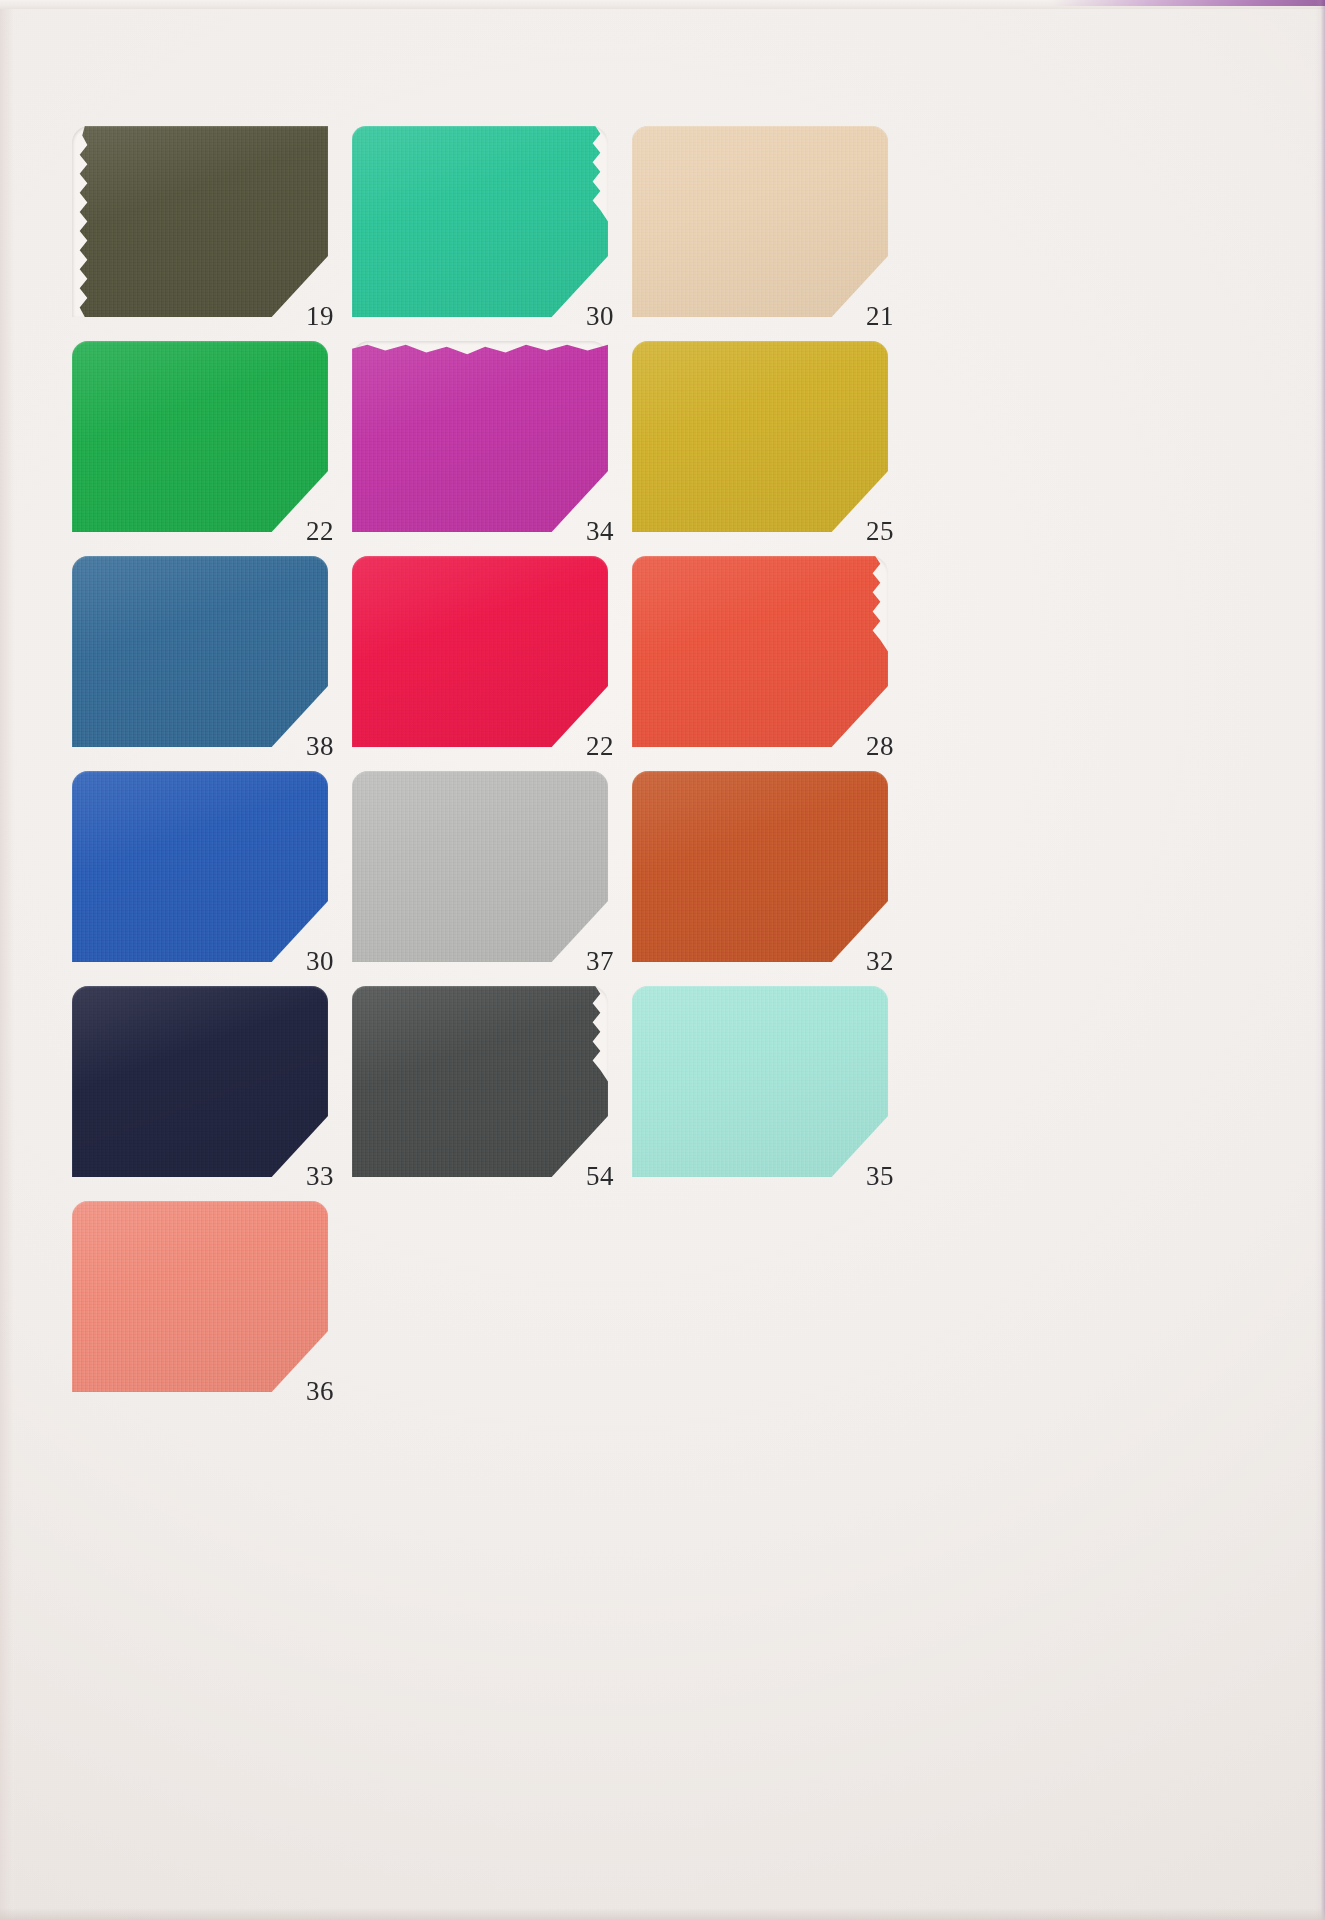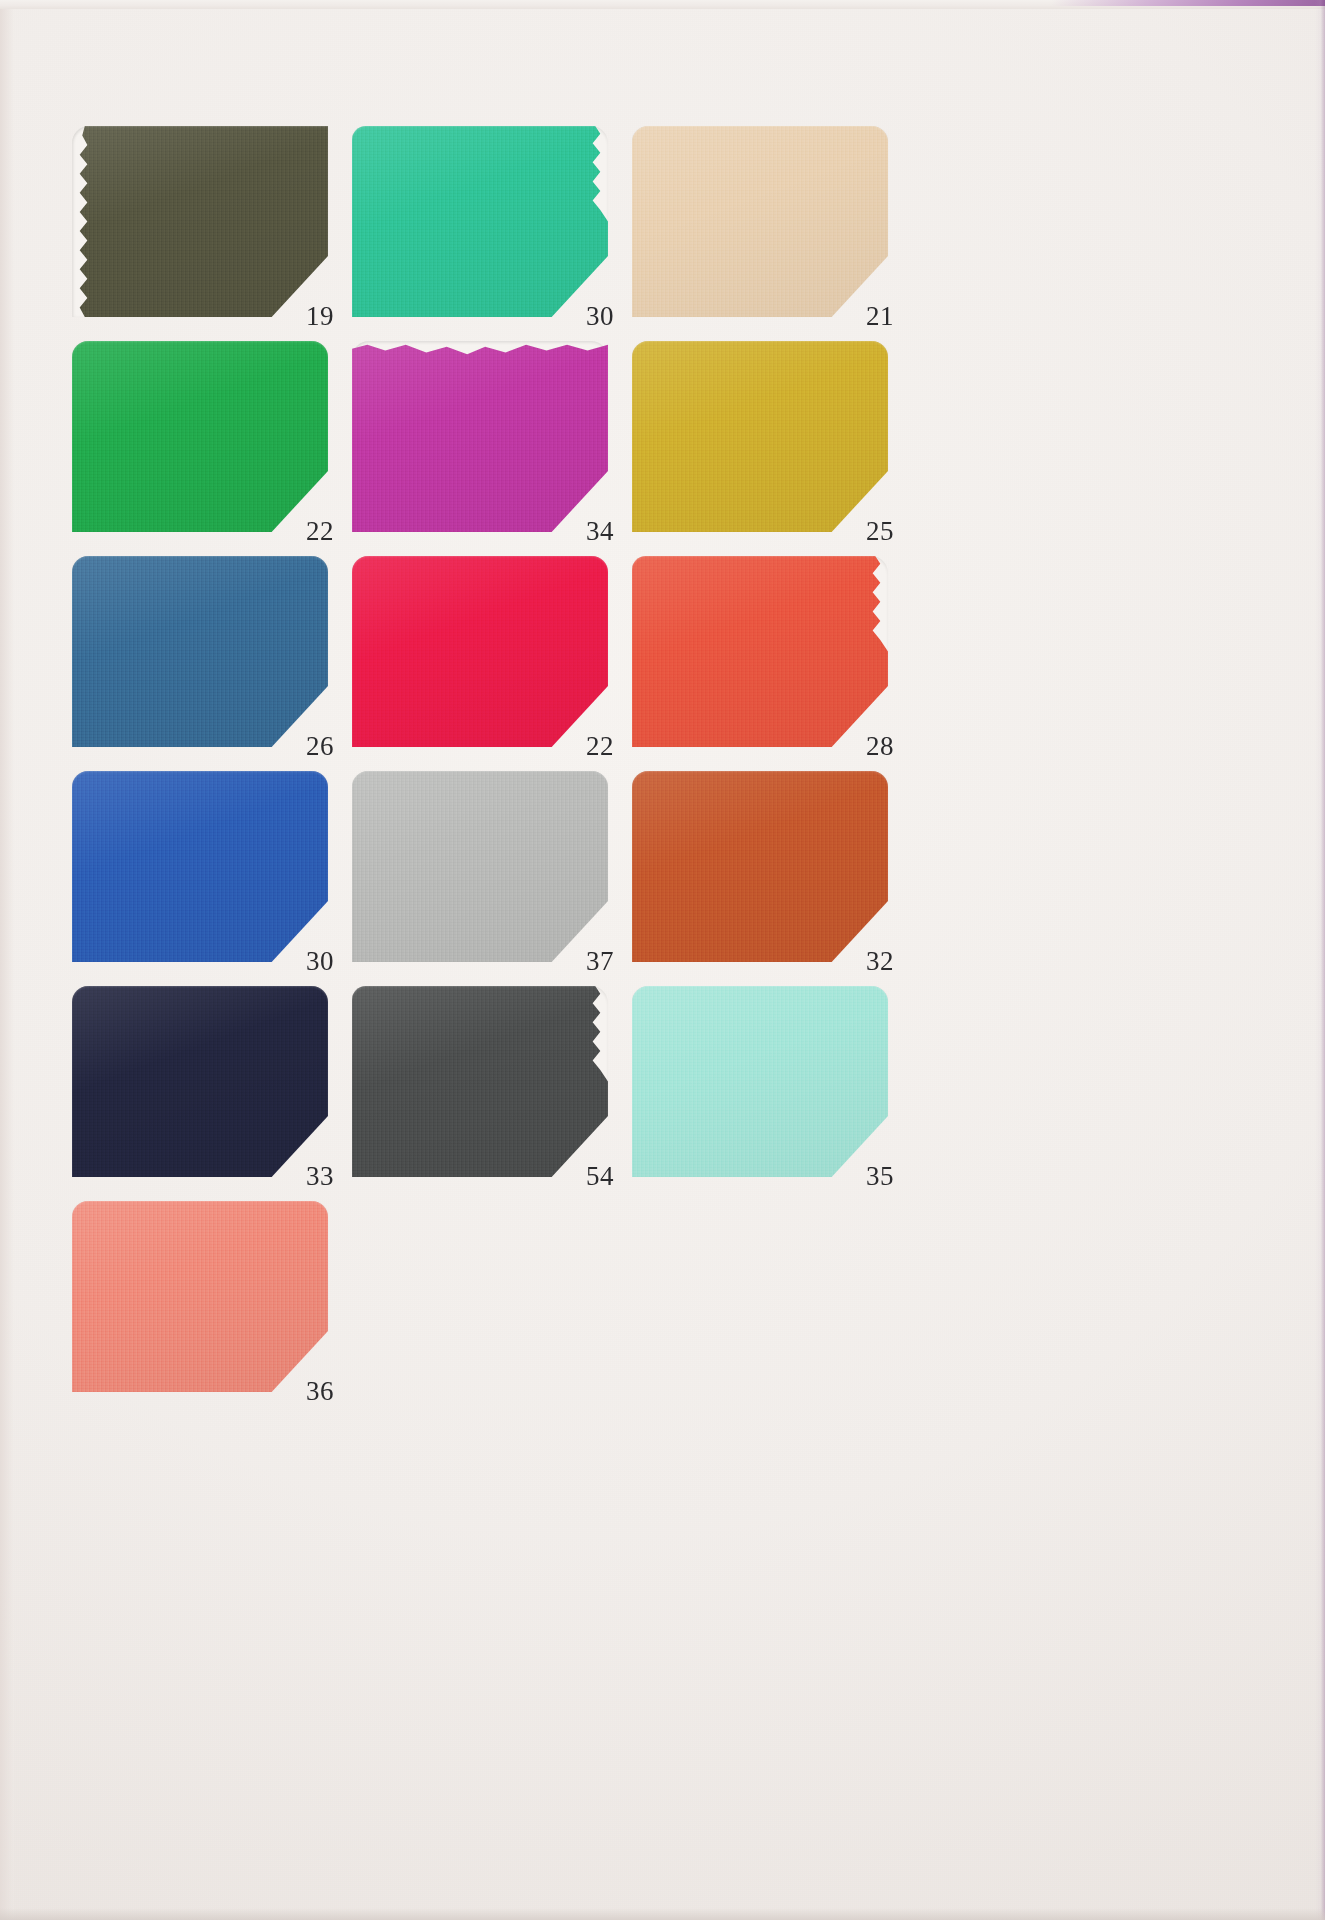--- a/index.html
+++ b/index.html
@@ -202,21 +202,21 @@
         <div class="num">34</div>
       </div>
       <div class="cell">
         <div class="recess"></div>
         <div class="swatch" style="background: rgb(207, 174, 46);"></div>
         <div class="num">25</div>
       </div>
       <div class="cell">
         <div class="recess"></div>
         <div class="swatch" style="background: rgb(55, 106, 148);"></div>
-        <div class="num">26</div>
+        <div class="num">38</div>
       </div>
       <div class="cell">
         <div class="recess"></div>
         <div class="swatch" style="background: rgb(236, 27, 72);"></div>
         <div class="num">22</div>
       </div>
       <div class="cell">
         <div class="recess"></div>
         <div class="swatch pinked-right" style="background: rgb(233, 84, 63);"></div>
         <div class="num">28</div>

